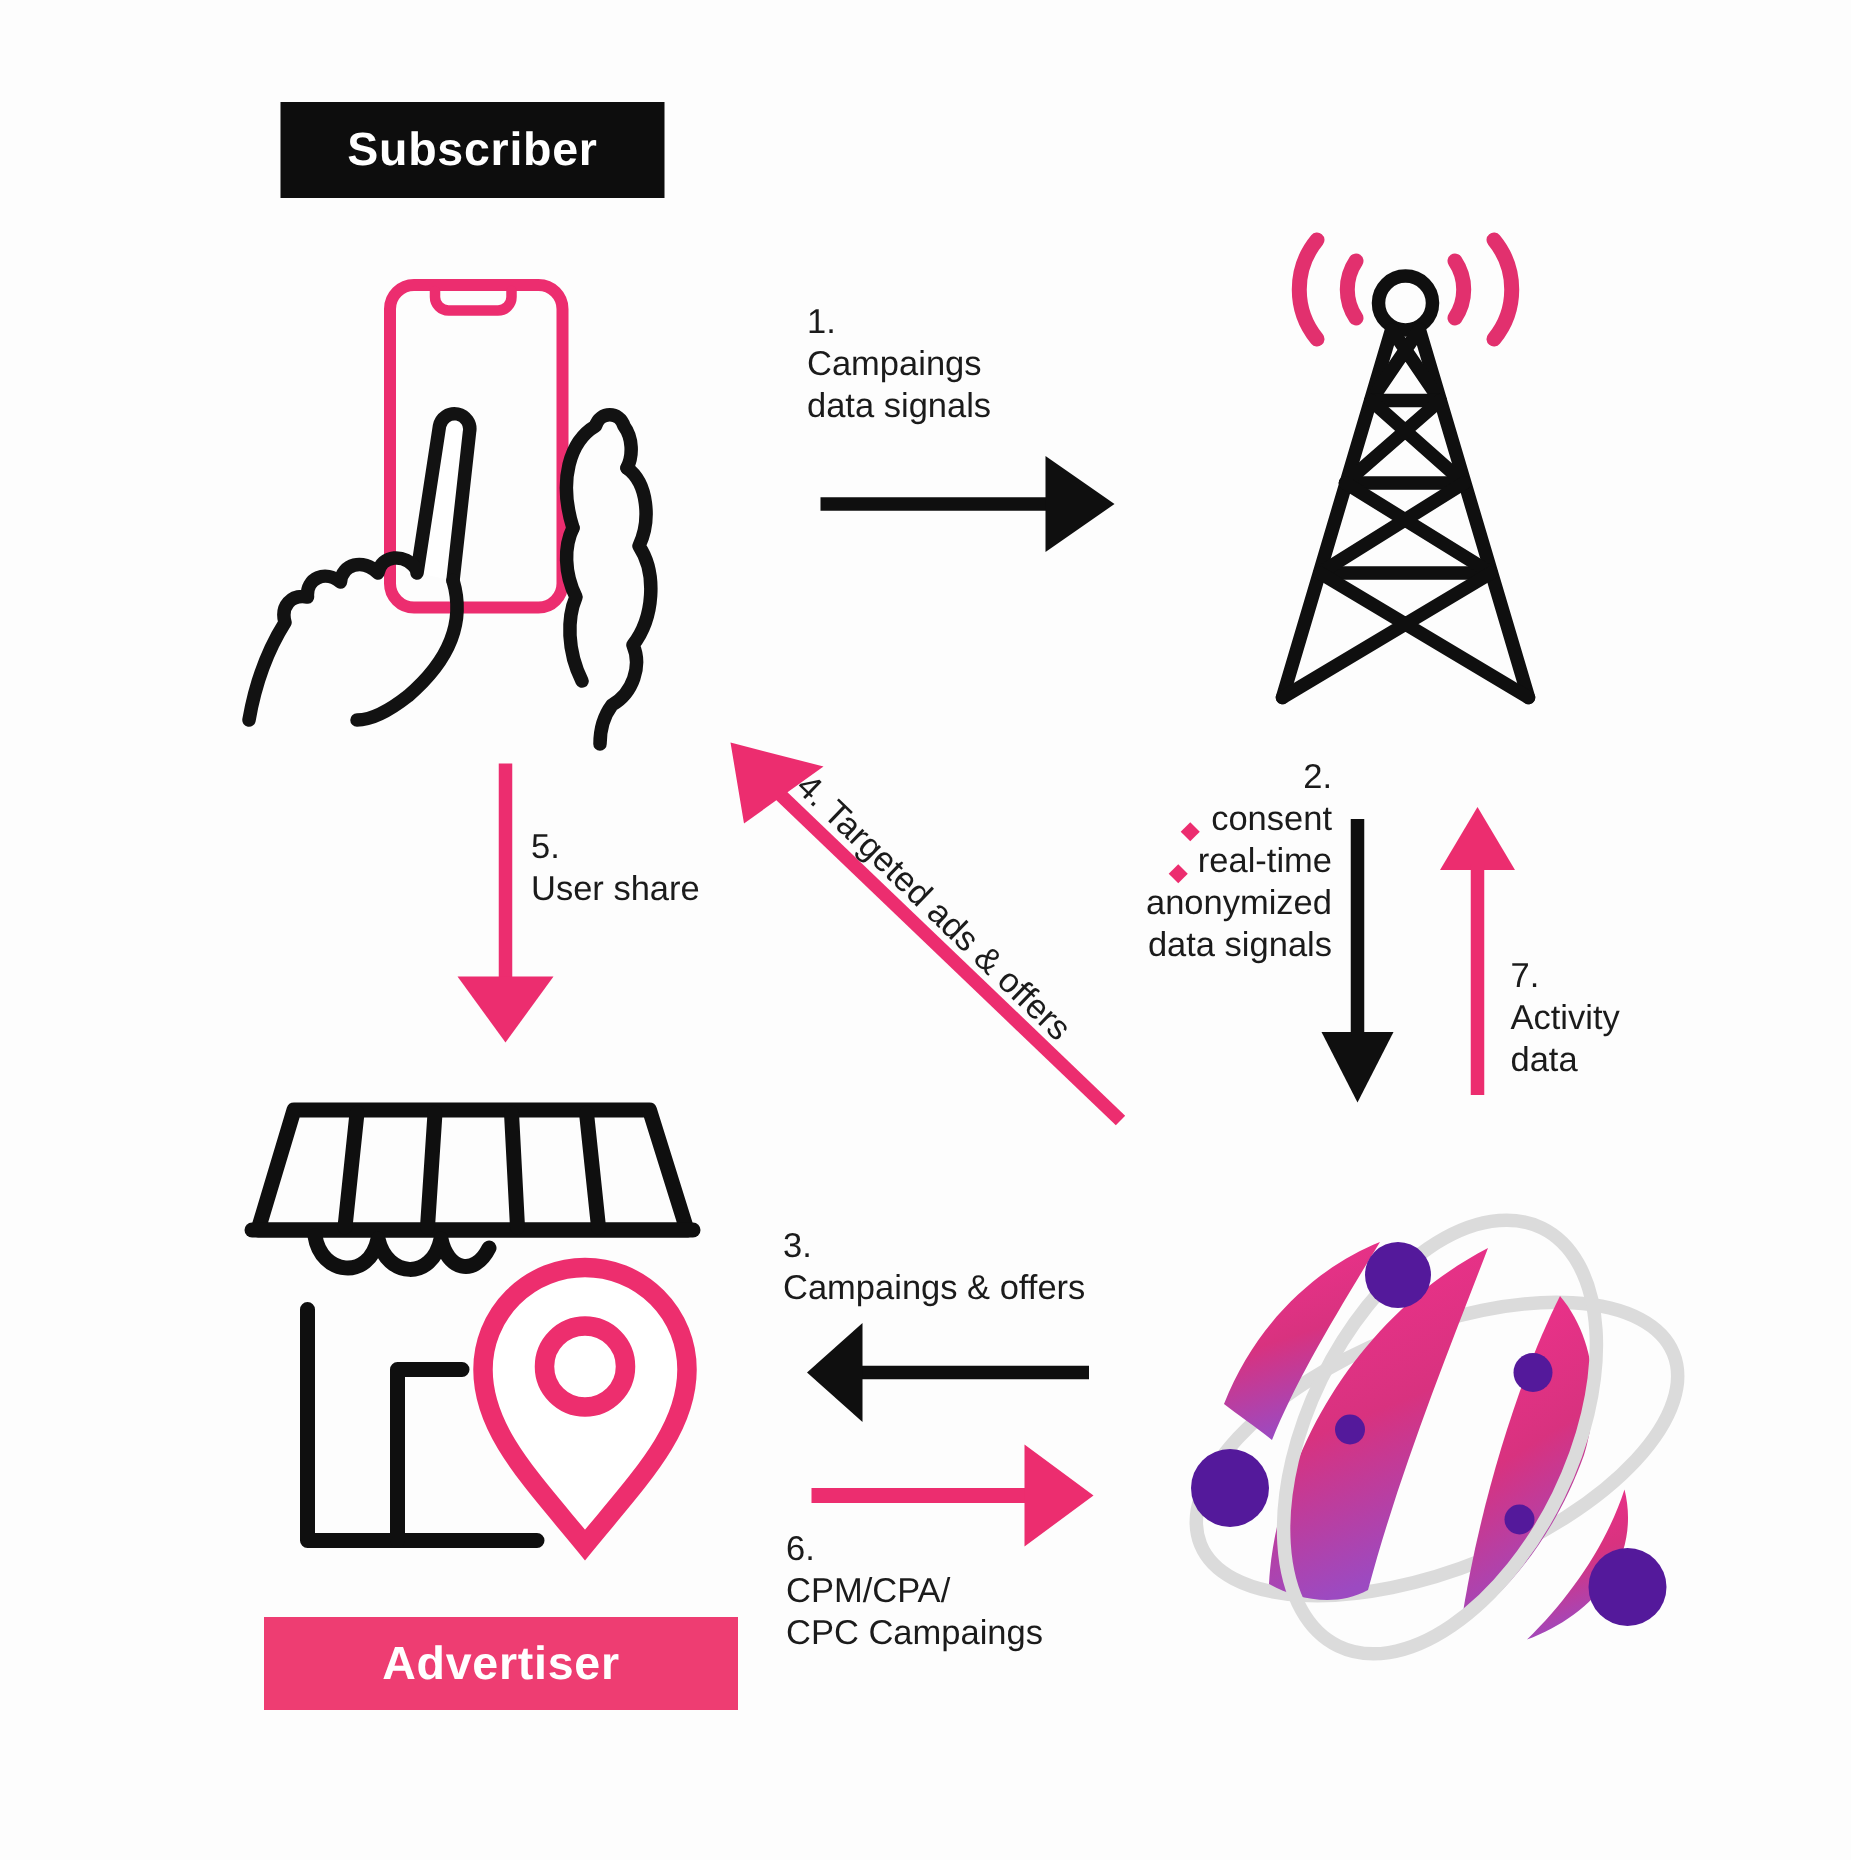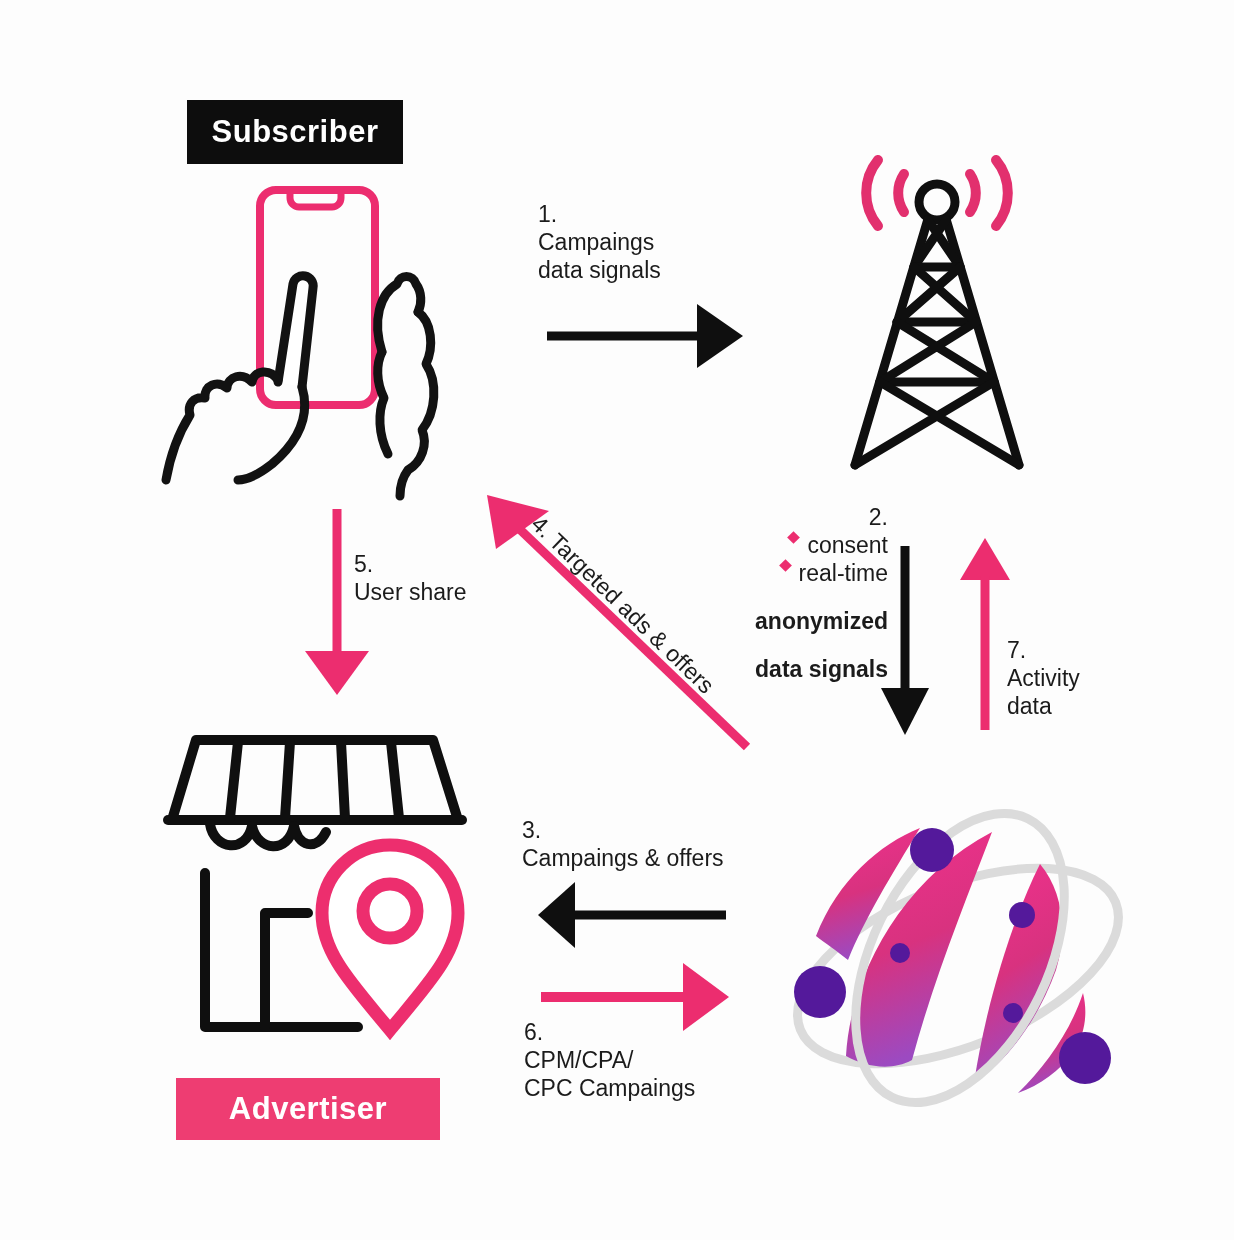--- a/index.html
+++ b/index.html
@@ -6,33 +6,33 @@
   .canvas{position:relative;width:1234px;height:1240px;background:#fdfdfd;
           font-family:"Liberation Sans",sans-serif;color:#1a1a1a;overflow:hidden;}
   .abs{position:absolute;}
   .node-box{display:flex;align-items:center;justify-content:center;
             font-weight:700;font-size:31px;color:#fff;letter-spacing:.5px;}
   .box-black{background:#0d0d0d;}
   .box-pink{background:#EE3D72;}
   .flow-label{font-size:23px;line-height:28px;color:#1b1b1b;}
   .flow-label .num{margin-bottom:0;}
   .align-right{display:flex;flex-direction:column;align-items:flex-end;text-align:right;}
-  .bullet-line{display:flex;align-items:flex-start;}
+  .bullet-line{display:flex;align-items:flex-end;}
   .diamond{width:9px;height:9px;background:#EC2D6F;transform:rotate(45deg);
            display:inline-block;margin:2px 9px 0 0;flex:0 0 auto;}
-  .bold{font-weight:700;margin-top:20px;}
+  .bold{font-weight:400;}
   .rotated{transform:rotate(44deg);transform-origin:0 0;white-space:nowrap;}
   svg{display:block;overflow:visible;}
 </style>
 </head>
 <body>
 
 <div class="canvas">
 
-  <div class="abs node-box box-black" style="left:187px;top:100px;width:216px;height:64px;">
+  <div class="abs node-box box-black" style="left:187px;top:68px;width:256px;height:64px;">
     <span>Subscriber</span>
   </div>
 
   <svg class="abs" style="left:150px;top:172px;" width="300" height="335" viewBox="0 0 300 335">
     <rect x="110" y="18" width="115" height="215" rx="16" fill="none" stroke="#EC2D6F" stroke-width="8"></rect>
     <path d="M140,22 v4 a9,9 0 0 0 9,9 h33 a9,9 0 0 0 9,-9 v-4" fill="none" stroke="#EC2D6F" stroke-width="7" stroke-linecap="round"></path>
     <g fill="none" stroke="#121212" stroke-width="9" stroke-linecap="round" stroke-linejoin="round">
       <path d="M128,210 L143,112 A10,10 0 0 1 163,116 L152,215" fill="#ffffff"></path>
       <path d="M128,208 C120,196 104,198 102,210 C92,200 78,204 77,216 C67,208 54,213 55,226 C44,224 37,232 40,243 C28,262 20,285 16,308"></path>
       <path d="M152,215 C160,242 150,268 122,292 C108,303 96,308 88,308"></path>
@@ -122,21 +122,21 @@
       <path d="M52,96 C56,122 88,126 94,98 C100,124 130,126 136,98 C140,118 158,124 168,104"></path>
       <path d="M47,145 L47,299 L200,299"></path>
       <path d="M107,299 L107,185 L150,185"></path>
     </g>
     <g fill="none" stroke="#ED2E6E" stroke-width="13">
       <path d="M232,302 C196,258 164,226 164,185 a68,68 0 1 1 136,0 C300,226 268,258 232,302 Z" fill="#ffffff"></path>
       <circle cx="232" cy="183" r="27"></circle>
     </g>
   </svg>
 
-  <div class="abs node-box box-pink" style="left:176px;top:1078px;width:264px;height:62px;">
+  <div class="abs node-box box-pink" style="left:176px;top:1078px;width:316px;height:62px;">
     <span>Advertiser</span>
   </div>
 
   <div class="abs flow-label" style="left:522px;top:816px;">
     <div class="num">3.</div>
     <div>Campaings &amp; offers</div>
   </div>
   <svg class="abs" style="left:528px;top:878px;" width="205" height="72" viewBox="0 0 205 72">
     <line x1="198" y1="37" x2="45" y2="37" stroke="#0f0f0f" stroke-width="9"></line>
     <polygon points="47,4 47,70 10,37" fill="#0f0f0f"></polygon>

